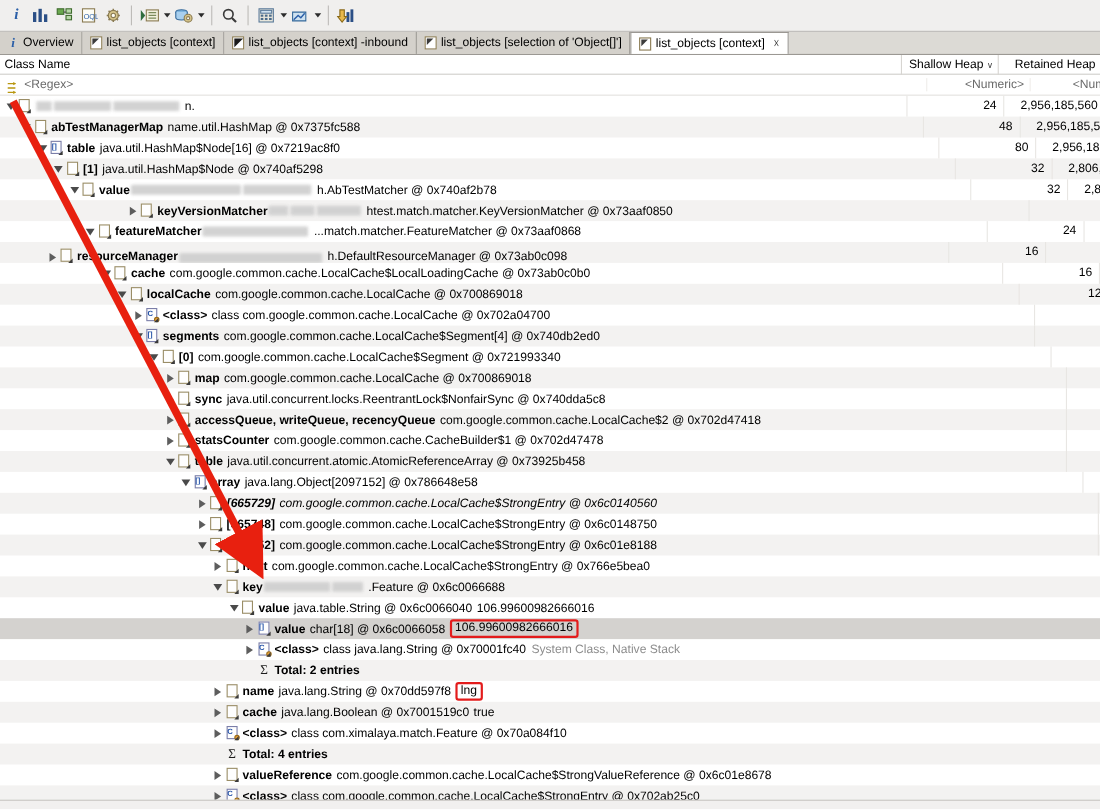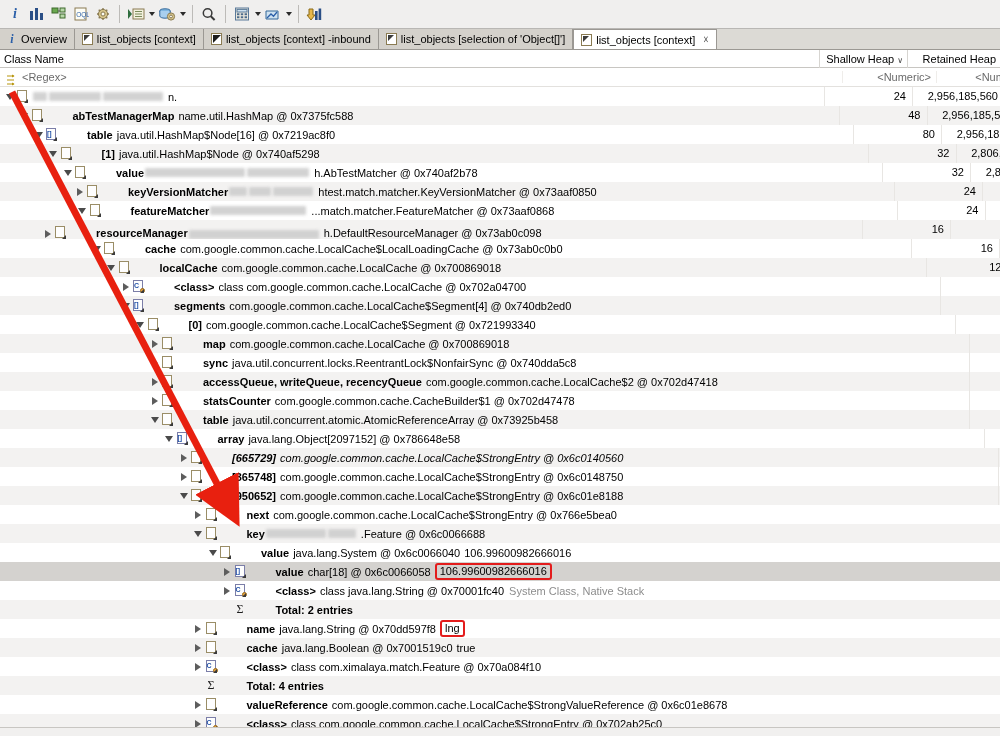--- a/index.html
+++ b/index.html
@@ -264,21 +264,21 @@
   }
   .sigma {
     flex: 0 0 13px;
     font-size: 12px;
     color: #1c1c1c;
     text-align: center;
     font-family: "Liberation Serif", serif;
     margin-right: 3px;
   }
 
-  .fname { font-weight: bold; color: #000; margin-left: 26px; }
+  .fname { font-weight: bold; color: #000; }
   .ftype { color: #000; margin-left: 4px; }
   .fgray { color: #8d8d8d; margin-left: 5px; }
   .fval  { color: #000; margin-left: 4px; }
 
   
   .redact {
     display: inline-block;
     vertical-align: middle;
     background: #cfcfcf;
     height: 9px;
@@ -549,21 +549,21 @@
           </span>
           <span class="fname">value</span>
           <span class="redact" style="width: 100px;"></span>
           <span class="redact" style="width: 62px;"></span>
           <span class="ftype">h.AbTestMatcher @ 0x740af2b78</span>
         </div>
         <div class="c-shallow">32</div>
         <div class="c-retain">2,806,644,552</div>
       </div>
       <div class="row alt">
-        <div class="c-name" style="padding-left: 74px;">
+        <div class="c-name" style="padding-left: 115px;">
           <span class="twisty closed">
             <i></i>
           </span>
           <span class="nico">
             <span class="page"></span>
             <span class="corner"></span>
           </span>
           <span class="fname">keyVersionMatcher</span>
           <span class="redact" style="width: 18px;"></span>
           <span class="redact" style="width: 22px;"></span>
@@ -837,21 +837,21 @@
       <div class="row">
         <div class="c-name" style="padding-left: 207px;">
           <span class="twisty open">
             <i></i>
           </span>
           <span class="nico">
             <span class="page"></span>
             <span class="corner"></span>
           </span>
           <span class="fname">value</span>
-          <span class="ftype">java.lang.System @ 0x6c0066040</span>
+          <span class="ftype">java.table.String @ 0x6c0066040</span>
           <span class="fval">  106.99600982666016</span>
         </div>
       </div>
       <div class="row sel">
         <div class="c-name" style="padding-left: 221.5px;">
           <span class="twisty closed">
             <i></i>
           </span>
           <span class="nico arr">
             <span class="page"></span>

